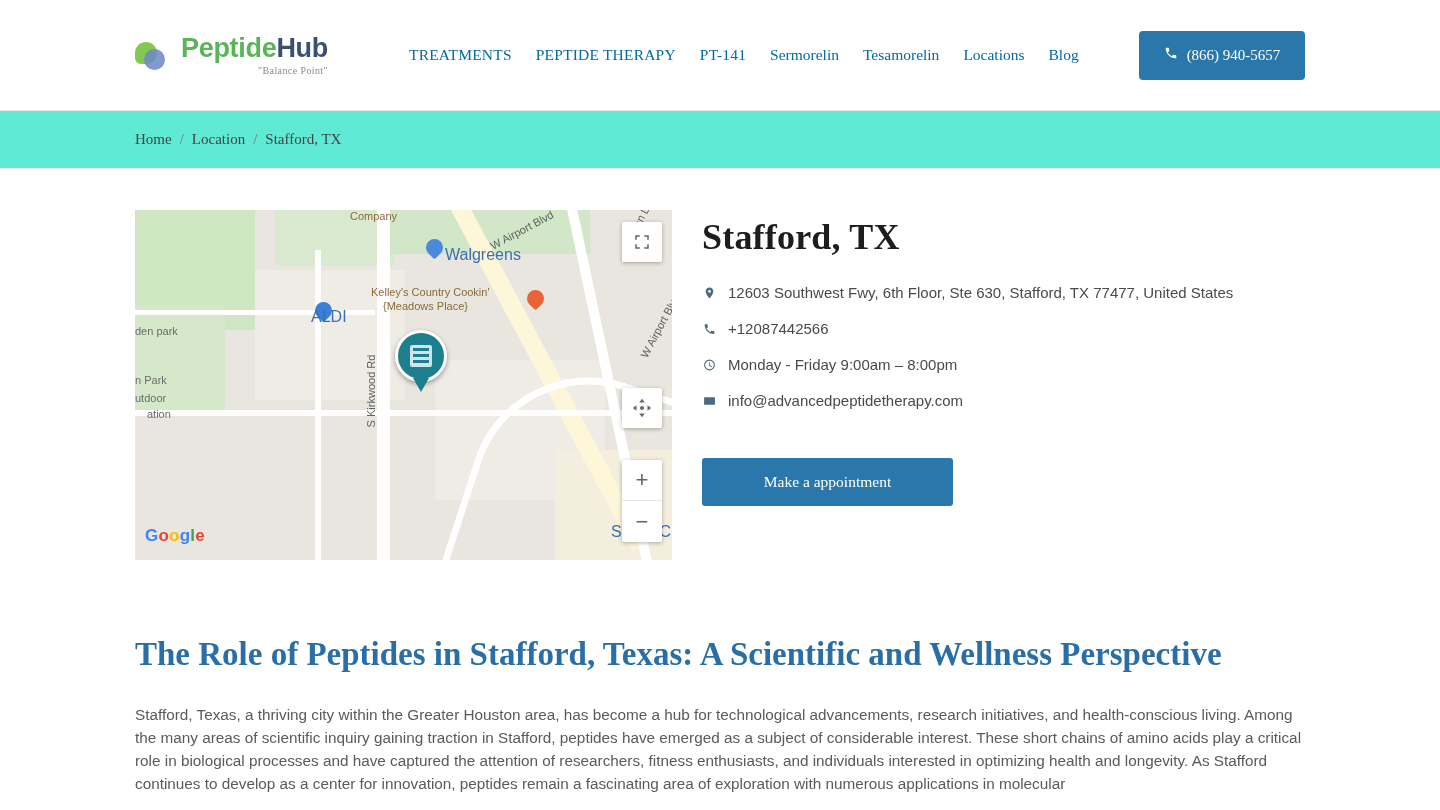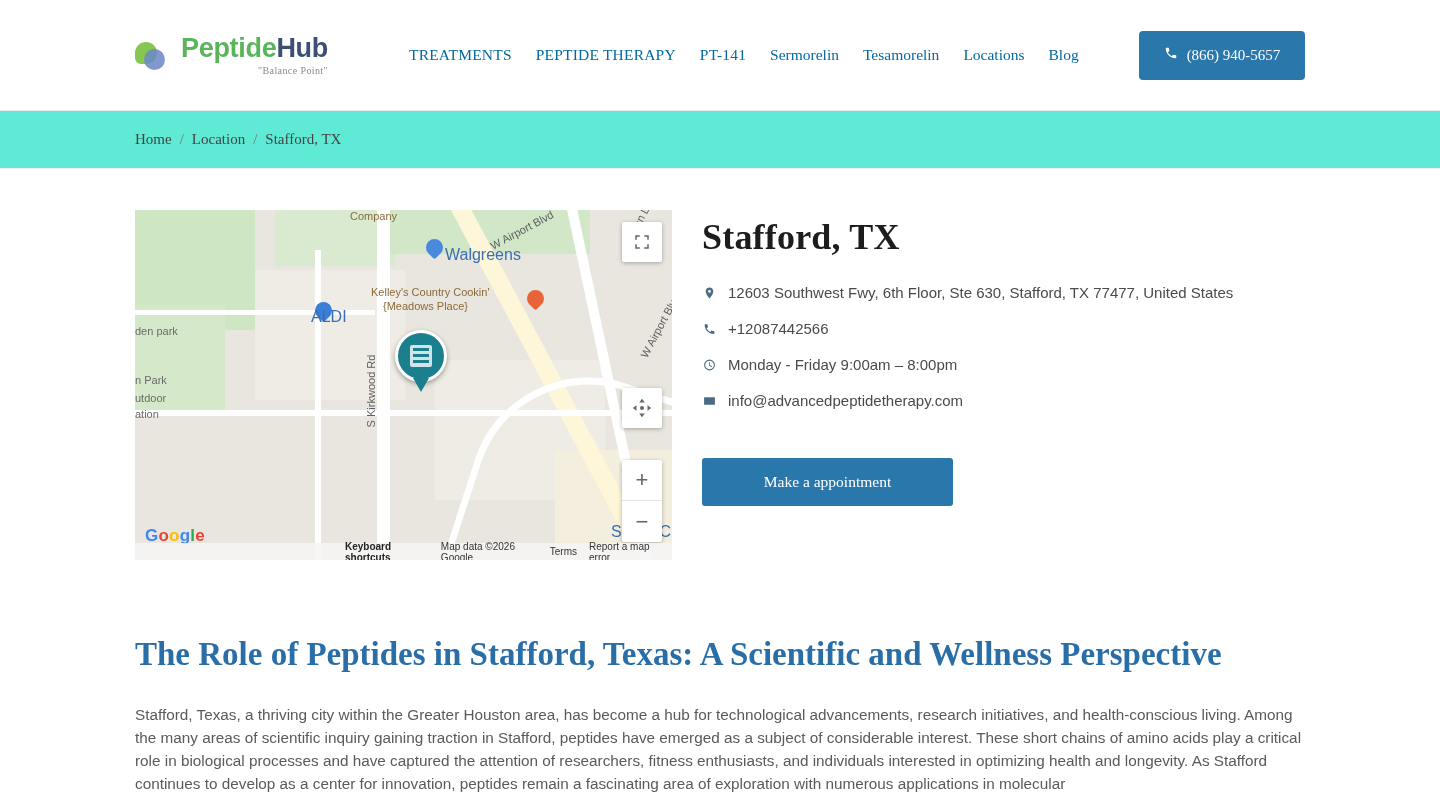--- a/index.html
+++ b/index.html
@@ -308,21 +308,21 @@
       <div class="poi-pin blue2" style="left:548px; top:258px;"></div>
 
       <div class="map-label poi" style="left:215px; top:0px;">Company</div>
       <div class="map-label brand" style="left:310px; top:36px;">Walgreens</div>
       <div class="map-label poi" style="left:236px; top:76px;">Kelley's Country Cookin'</div>
       <div class="map-label poi" style="left:248px; top:90px;">{Meadows Place}</div>
       <div class="map-label brand" style="left:144px; top:98px;margin-left:32px;">ALDI</div>
       <div class="map-label" style="left:0px; top:115px;">den park</div>
       <div class="map-label" style="left:0px; top:164px;">n Park</div>
       <div class="map-label" style="left:0px; top:182px;">utdoor</div>
-      <div class="map-label" style="left:0px; top:198px;">ation</div>
+      <div class="map-label" style="left:12px; top:198px;">ation</div>
       <div class="map-label brand" style="left:476px; top:265px;margin-top:48px;">Sam's C</div>
       <div class="map-label" style="left:551px; top:103px;">So</div>
 
       <div class="map-label road rot-a" style="left:352px; top:14px;">W Airport Blvd</div>
       <div class="map-label road rot-b" style="left:478px; top:8px;">Troyan Dr</div>
       <div class="map-label road rot-b" style="left:490px; top:110px;">W Airport Blvd</div>
       <div class="map-label road rot-v" style="left:200px; top:175px;">S Kirkwood Rd</div>
 
       <div class="big-marker">
         <div class="bldg"></div>
@@ -340,26 +340,20 @@
       </div>
       <div class="map-ctrl ctrl-zoom">
         <div class="z top">+</div>
         <div class="z">−</div>
       </div>
 
       <div class="gmap-logo">
         <span class="g1">G</span><span class="g2">o</span><span class="g3">o</span><span class="g4">g</span><span class="g5">l</span><span class="g6">e</span>
       </div>
 
-      <div class="map-footer">
-        <span class="ks">Keyboard shortcuts</span>
-        <span>Map data ©2026 Google</span>
-        <a href="#">Terms</a>
-        <a href="#">Report a map error</a>
-      </div>
     </div>
 
     <div class="info">
       <h1>Stafford, TX</h1>
 
       <div class="info-line">
         <span class="ico">
           <svg viewBox="0 0 24 24">
               <path d="M12 2C8.1 2 5 5.1 5 9c0 5.2 7 13 7 13s7-7.8 7-13c0-3.9-3.1-7-7-7zm0 9.5A2.5 2.5 0 1112 6.5a2.5 2.5 0 010 5z"></path>
             </svg>

